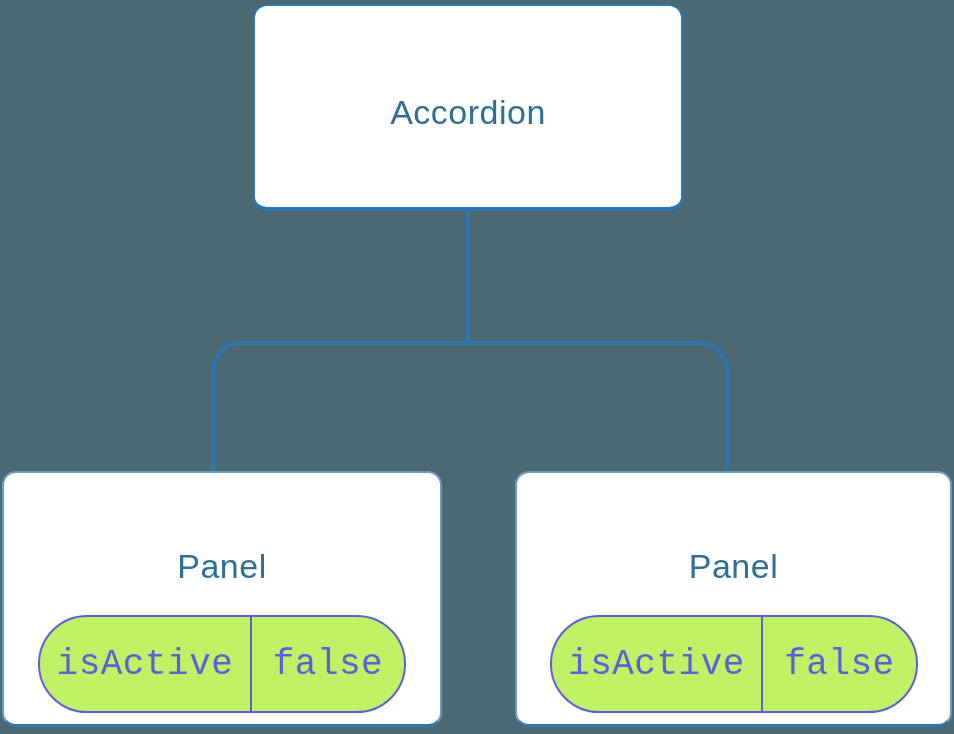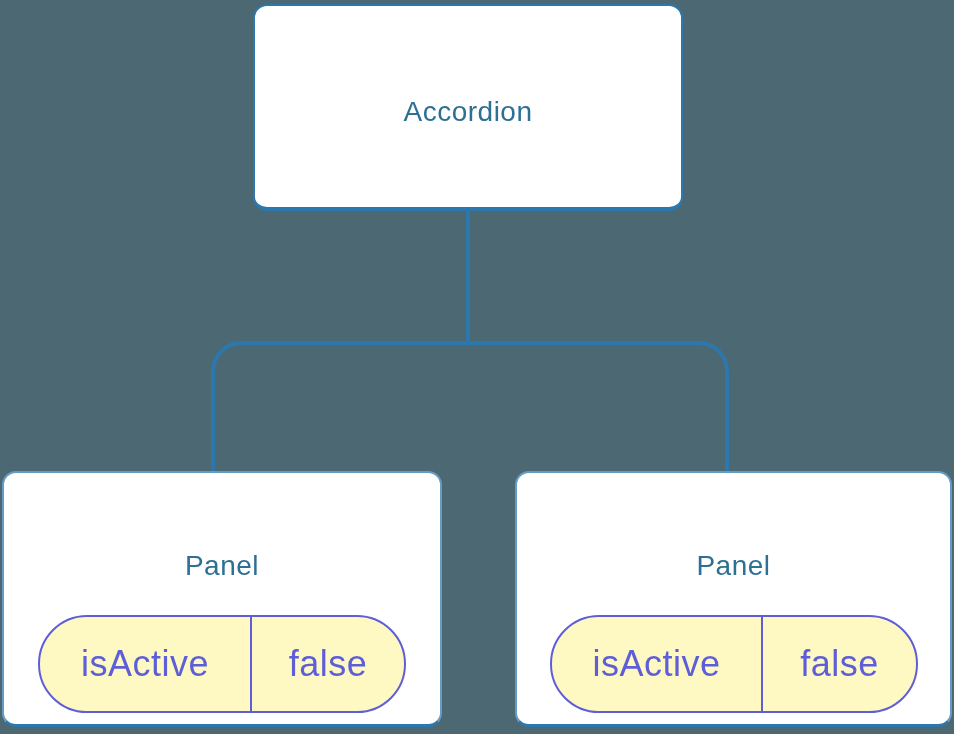--- a/index.html
+++ b/index.html
@@ -36,21 +36,21 @@
     background: #FFFFFF;
     border: 2.5px solid #2C77AE;
     border-bottom-width: 4px;
     border-radius: 14px;
     display: flex;
     align-items: center;
     justify-content: center;
     padding-top: 10px;
   }
   .node-label {
-    font-size: 28px;
+    font-size: 34px;
     font-weight: 500;
     letter-spacing: 0.5px;
     color: #2D7093;
     line-height: 42px;
   }
   .panel {
     position: absolute;
     top: 471px;
     width: 440px; height: 256px;
     box-sizing: border-box;
@@ -65,23 +65,24 @@
   .panel-left  { left: 2px; }
   .panel-right { left: 515px; width: 437px; }
   .panel-title { margin-top: 72px; }
   
   .pill {
     margin-top: 28px;
     width: 368px; height: 98px;
     box-sizing: border-box;
     border: 2.5px solid #5E5ED8;
     border-radius: 60px;
-    background: #fef9c3;
+    background: #bef264;
     display: flex;
     overflow: hidden;
+    font-family: Liberation Mono, monospace;
   }
   .pill-cell {
     display: flex;
     align-items: center;
     justify-content: center;
     font-size: 36px;
     font-weight: 500;
     letter-spacing: 0.5px;
     color: #5E5ED8;
   }

